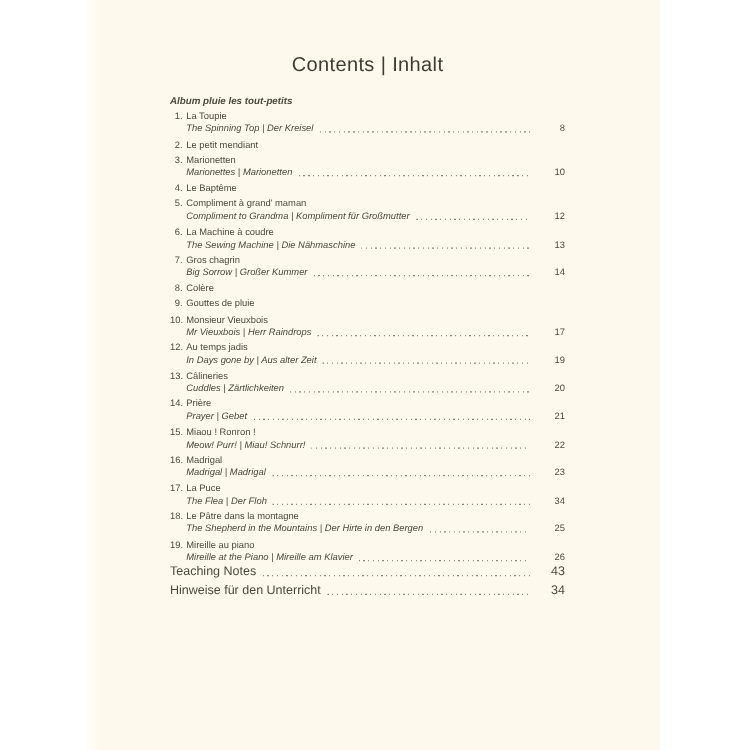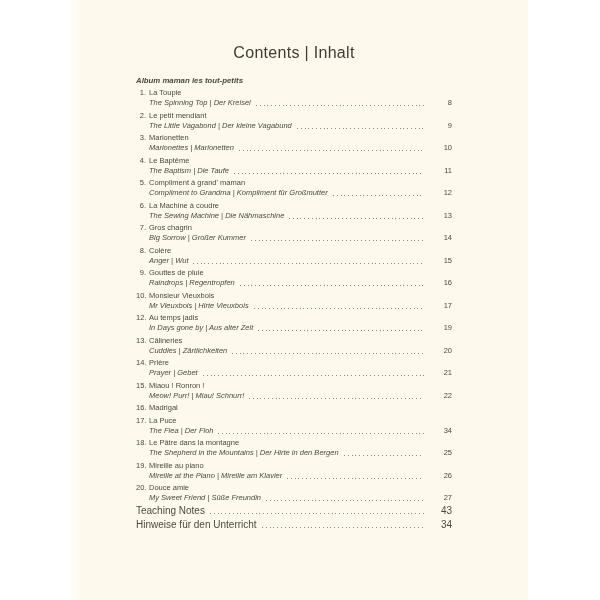--- a/index.html
+++ b/index.html
@@ -99,69 +99,59 @@
 </style>
 </head>
 <body>
 
 <div class="scan">
   <div class="page">
     <div class="content">
 
       <h1 class="page-title">Contents | Inhalt</h1>
 
-      <div class="collection-title">Album maman les tout-petits</div>
+      <div class="collection-title">Album pluie les tout-petits</div>
 
       <div class="toc-list">
   <div class="toc-entry">
     <div class="entry-line1">
       <span class="entry-num">1.</span>
       <span class="entry-title">La Toupie</span>
     </div>
     <div class="entry-line2">
       <span class="entry-translation">The Spinning Top | Der Kreisel</span>
       <span class="leader"></span>
       <span class="pagenum">8</span>
     </div>
   </div>
 
   <div class="toc-entry">
     <div class="entry-line1">
       <span class="entry-num">2.</span>
       <span class="entry-title">Le petit mendiant</span>
     </div>
-    <div class="entry-line2">
-      <span class="entry-translation">The Little Vagabond | Der kleine Vagabund</span>
-      <span class="leader"></span>
-      <span class="pagenum">9</span>
-    </div>
   </div>
 
   <div class="toc-entry">
     <div class="entry-line1">
       <span class="entry-num">3.</span>
       <span class="entry-title">Marionetten</span>
     </div>
     <div class="entry-line2">
       <span class="entry-translation">Marionettes | Marionetten</span>
       <span class="leader"></span>
       <span class="pagenum">10</span>
     </div>
   </div>
 
   <div class="toc-entry">
     <div class="entry-line1">
       <span class="entry-num">4.</span>
       <span class="entry-title">Le Baptême</span>
     </div>
-    <div class="entry-line2">
-      <span class="entry-translation">The Baptism | Die Taufe</span>
-      <span class="leader"></span>
-      <span class="pagenum">11</span>
-    </div>
   </div>
 
   <div class="toc-entry">
     <div class="entry-line1">
       <span class="entry-num">5.</span>
       <span class="entry-title">Compliment à grand' maman</span>
     </div>
     <div class="entry-line2">
       <span class="entry-translation">Compliment to Grandma | Kompliment für Großmutter</span>
       <span class="leader"></span>
@@ -191,46 +181,36 @@
       <span class="leader"></span>
       <span class="pagenum">14</span>
     </div>
   </div>
 
   <div class="toc-entry">
     <div class="entry-line1">
       <span class="entry-num">8.</span>
       <span class="entry-title">Colère</span>
     </div>
-    <div class="entry-line2">
-      <span class="entry-translation">Anger | Wut</span>
-      <span class="leader"></span>
-      <span class="pagenum">15</span>
-    </div>
   </div>
 
   <div class="toc-entry">
     <div class="entry-line1">
       <span class="entry-num">9.</span>
       <span class="entry-title">Gouttes de pluie</span>
     </div>
-    <div class="entry-line2">
-      <span class="entry-translation">Raindrops | Regentropfen</span>
-      <span class="leader"></span>
-      <span class="pagenum">16</span>
-    </div>
   </div>
 
   <div class="toc-entry">
     <div class="entry-line1">
       <span class="entry-num">10.</span>
       <span class="entry-title">Monsieur Vieuxbois</span>
     </div>
     <div class="entry-line2">
-      <span class="entry-translation">Mr Vieuxbois | Hirte Vieuxbois</span>
+      <span class="entry-translation">Mr Vieuxbois | Herr Raindrops</span>
       <span class="leader"></span>
       <span class="pagenum">17</span>
     </div>
   </div>
 
   <div class="toc-entry">
   </div>
 
   <div class="toc-entry">
     <div class="entry-line1">
@@ -278,20 +258,25 @@
       <span class="leader"></span>
       <span class="pagenum">22</span>
     </div>
   </div>
 
   <div class="toc-entry">
     <div class="entry-line1">
       <span class="entry-num">16.</span>
       <span class="entry-title">Madrigal</span>
     </div>
+    <div class="entry-line2">
+      <span class="entry-translation">Madrigal | Madrigal</span>
+      <span class="leader"></span>
+      <span class="pagenum">23</span>
+    </div>
   </div>
 
   <div class="toc-entry">
     <div class="entry-line1">
       <span class="entry-num">17.</span>
       <span class="entry-title">La Puce</span>
     </div>
     <div class="entry-line2">
       <span class="entry-translation">The Flea | Der Floh</span>
       <span class="leader"></span>
@@ -316,31 +301,20 @@
       <span class="entry-num">19.</span>
       <span class="entry-title">Mireille au piano</span>
     </div>
     <div class="entry-line2">
       <span class="entry-translation">Mireille at the Piano | Mireille am Klavier</span>
       <span class="leader"></span>
       <span class="pagenum">26</span>
     </div>
   </div>
 
-  <div class="toc-entry">
-    <div class="entry-line1">
-      <span class="entry-num">20.</span>
-      <span class="entry-title">Douce amie</span>
-    </div>
-    <div class="entry-line2">
-      <span class="entry-translation">My Sweet Friend | Süße Freundin</span>
-      <span class="leader"></span>
-      <span class="pagenum">27</span>
-    </div>
-  </div>
 </div>
 
       <div class="extra-rows">
   <div class="extra-row">
     <span class="extra-label">Teaching Notes</span>
     <span class="leader"></span>
     <span class="pagenum">43</span>
   </div>
 
   <div class="extra-row">

